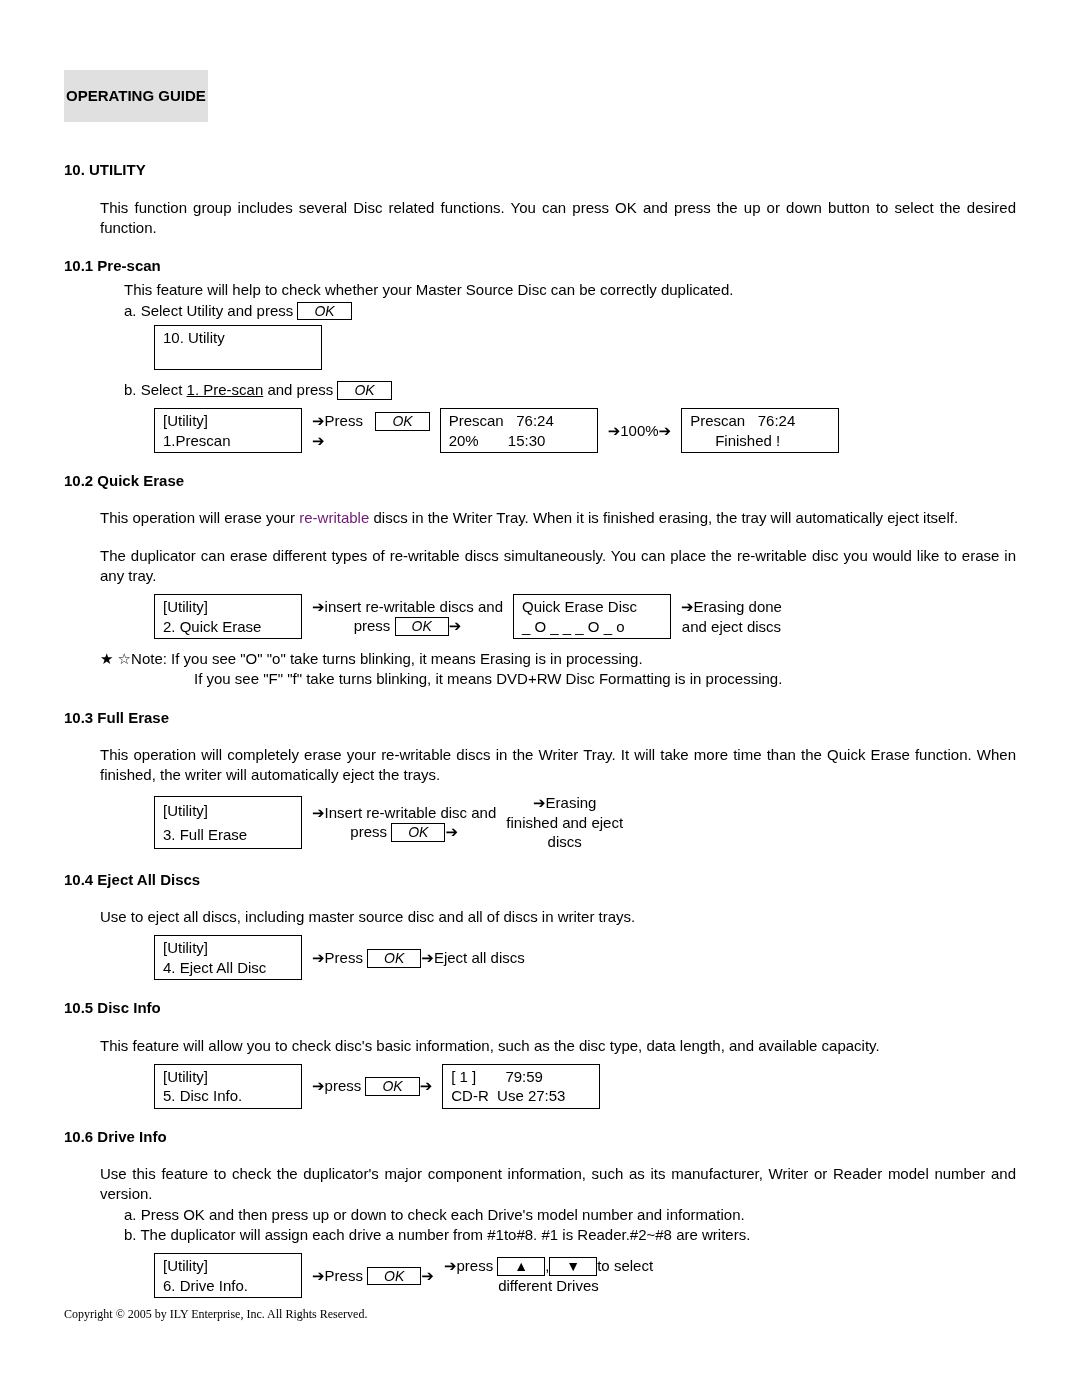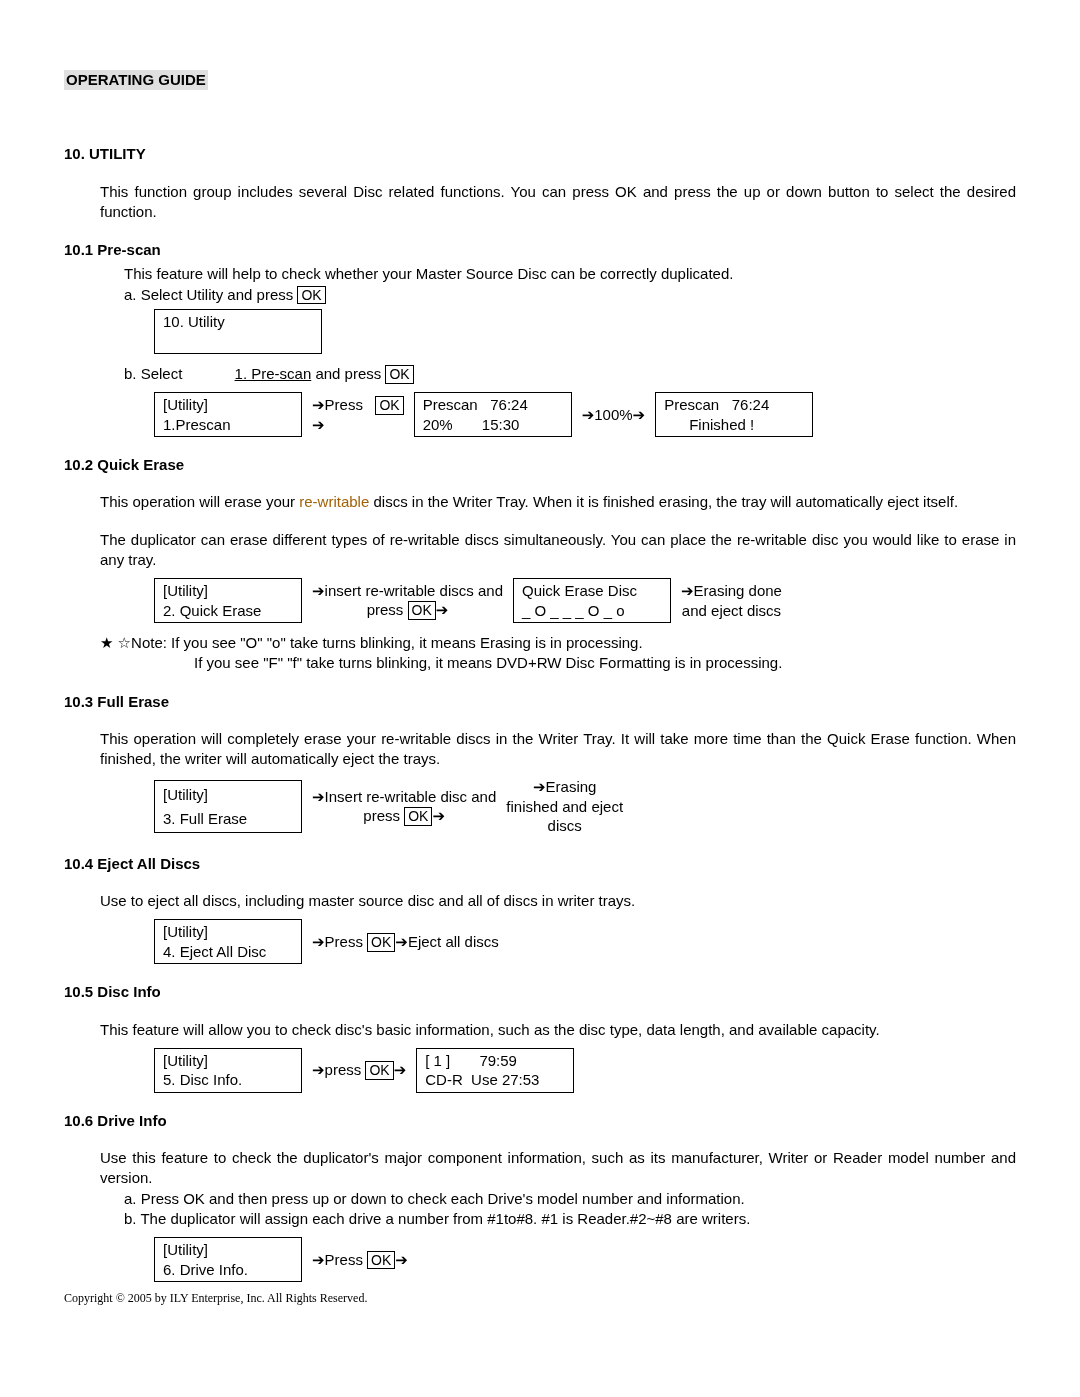--- a/index.html
+++ b/index.html
@@ -10,42 +10,42 @@
   background: #fff;
   margin: 0;
   padding: 70px 64px 40px 64px;
   width: 1080px;
   box-sizing: border-box;
 }
 .title {
   font-weight: bold;
   background: #e0e0e0;
   display: inline-block;
-  padding: 0 2px;
-  margin-bottom: 36px;
+  padding: 16px 2px;
+  margin-bottom: 20px;
 }
 .section-head {
   font-weight: bold;
   margin-top: 18px;
   margin-bottom: 4px;
 }
 .body-indent {
   margin-left: 36px;
   text-align: justify;
   margin-top: 17px;
 }
 .body-indent2 {
   margin-left: 60px;
   text-align: justify;
 }
 .step-letter {
   margin-left: 60px;
 }
-.orange { color: #a16207; }
-.underline { text-decoration: underline; margin-left: 48px; }
+.orange { color: #701a75; }
+.underline { text-decoration: underline; }
 .lcd {
   border: 1.5px solid #000;
   padding: 2px 8px 2px 8px;
   display: inline-block;
   vertical-align: middle;
   line-height: 1.3;
   font-size: 15px;
 }
 .lcd .ln { white-space: pre; display: block; }
 .flow {
@@ -54,24 +54,25 @@
   gap: 10px;
   margin: 8px 0 8px 90px;
   flex-wrap: nowrap;
 }
 .flow-text {
   text-align: center;
   line-height: 1.3;
 }
 .key {
   border: 1px solid #000;
-  padding: 0 3px;
+  padding: 0 16px;
   display: inline-block;
   font-size: 14px;
   line-height: 1.2;
+  font-style: italic;
 }
 .footer {
   text-align: left;
   font-family: "Times New Roman", serif;
   font-size: 12px;
   margin-top: 8px;
 }
 .note-line {
   margin-left: 36px;
   margin-top: 10px;
@@ -205,18 +206,22 @@
 <div class="step-letter">a. Press OK and then press up or down to check each Drive's model number and information.</div>
 <div class="step-letter">b. The duplicator will assign each drive a number from #1to#8. #1 is Reader.#2~#8 are writers.</div>
 <div class="flow">
   <div class="lcd" style="width:130px;">
     <span class="ln">[Utility]</span>
     <span class="ln">6. Drive Info.</span>
   </div>
   <div class="flow-text">
     <span>➔Press </span><span class="key">OK</span><span>➔</span>
   </div>
+  <div class="flow-text">
+    <span>➔press </span><span class="key">▲</span><span>,</span><span class="key">▼</span><span>to select</span><br>
+    <span>different Drives</span>
+  </div>
 </div>
 
 <div class="footer">Copyright © 2005 by ILY Enterprise, Inc. All Rights Reserved.</div>
 
 
 
 
 </body></html>

